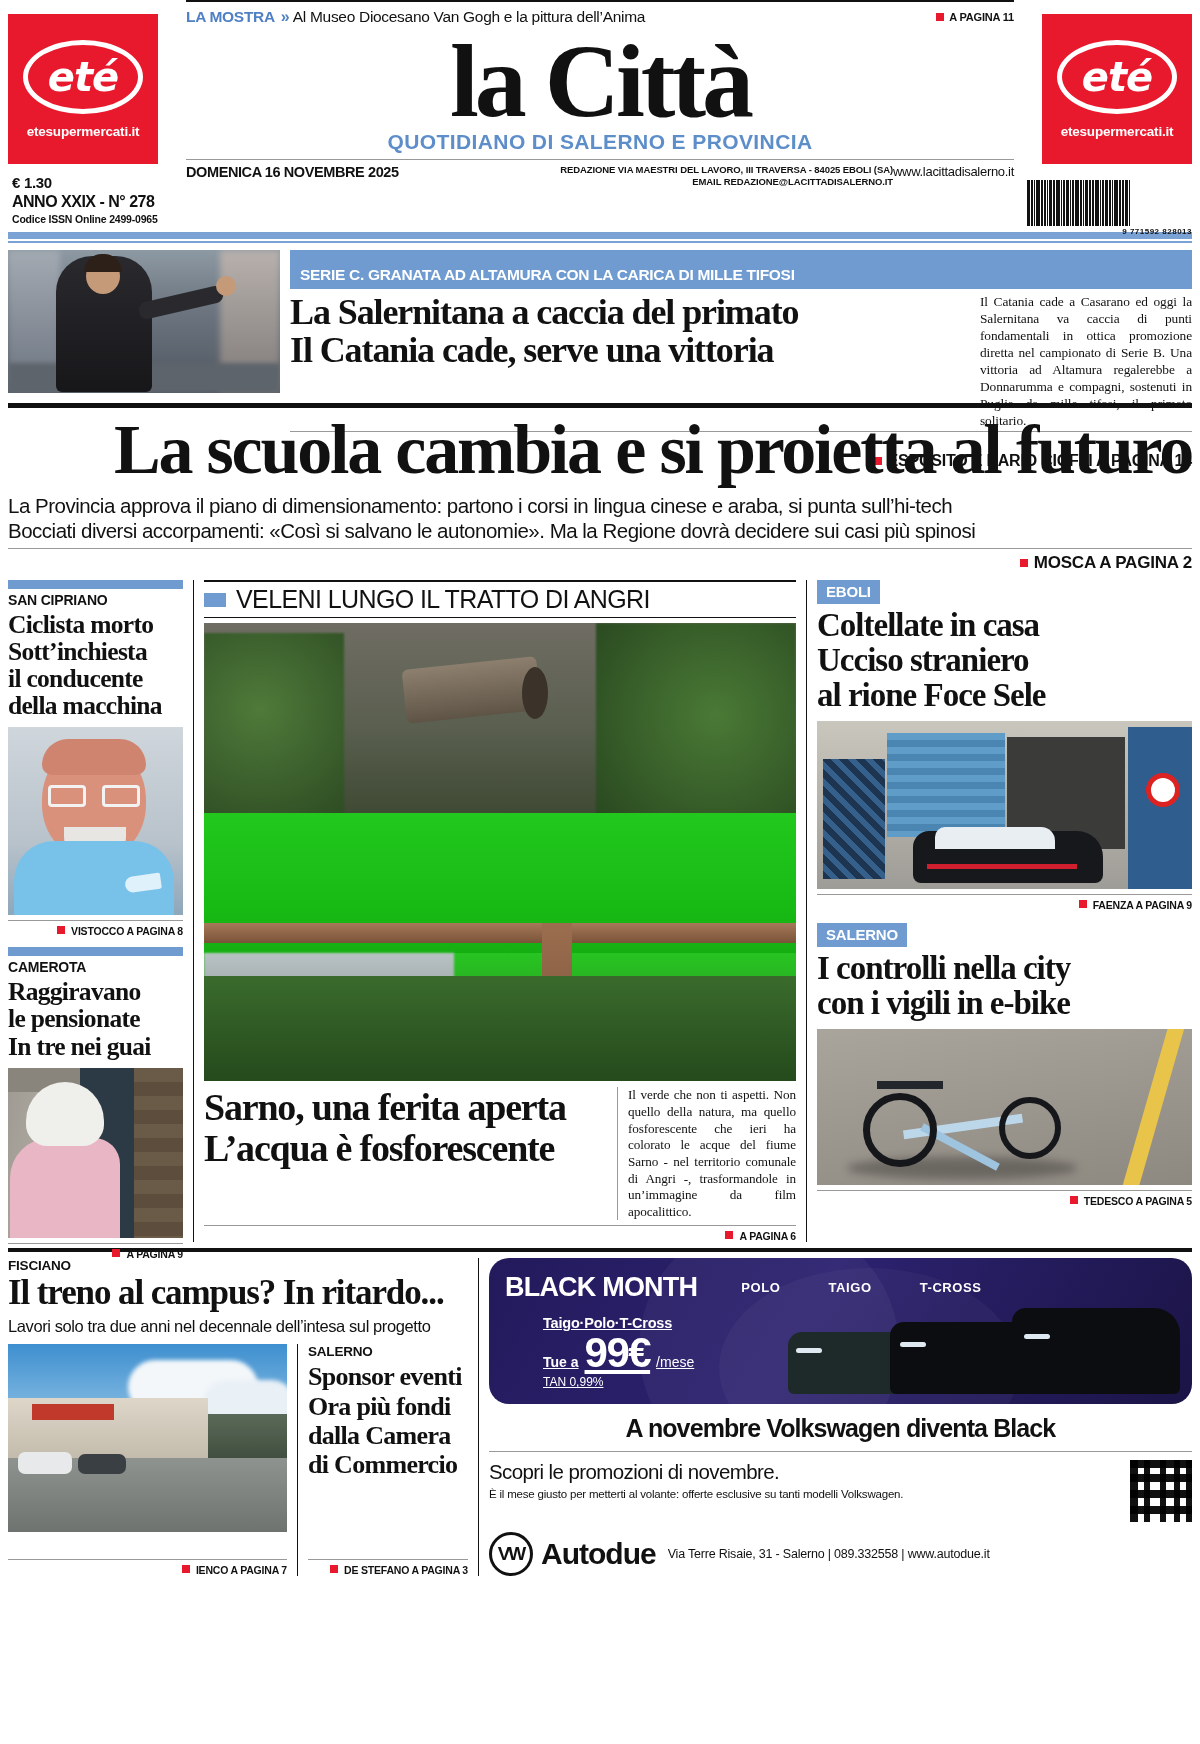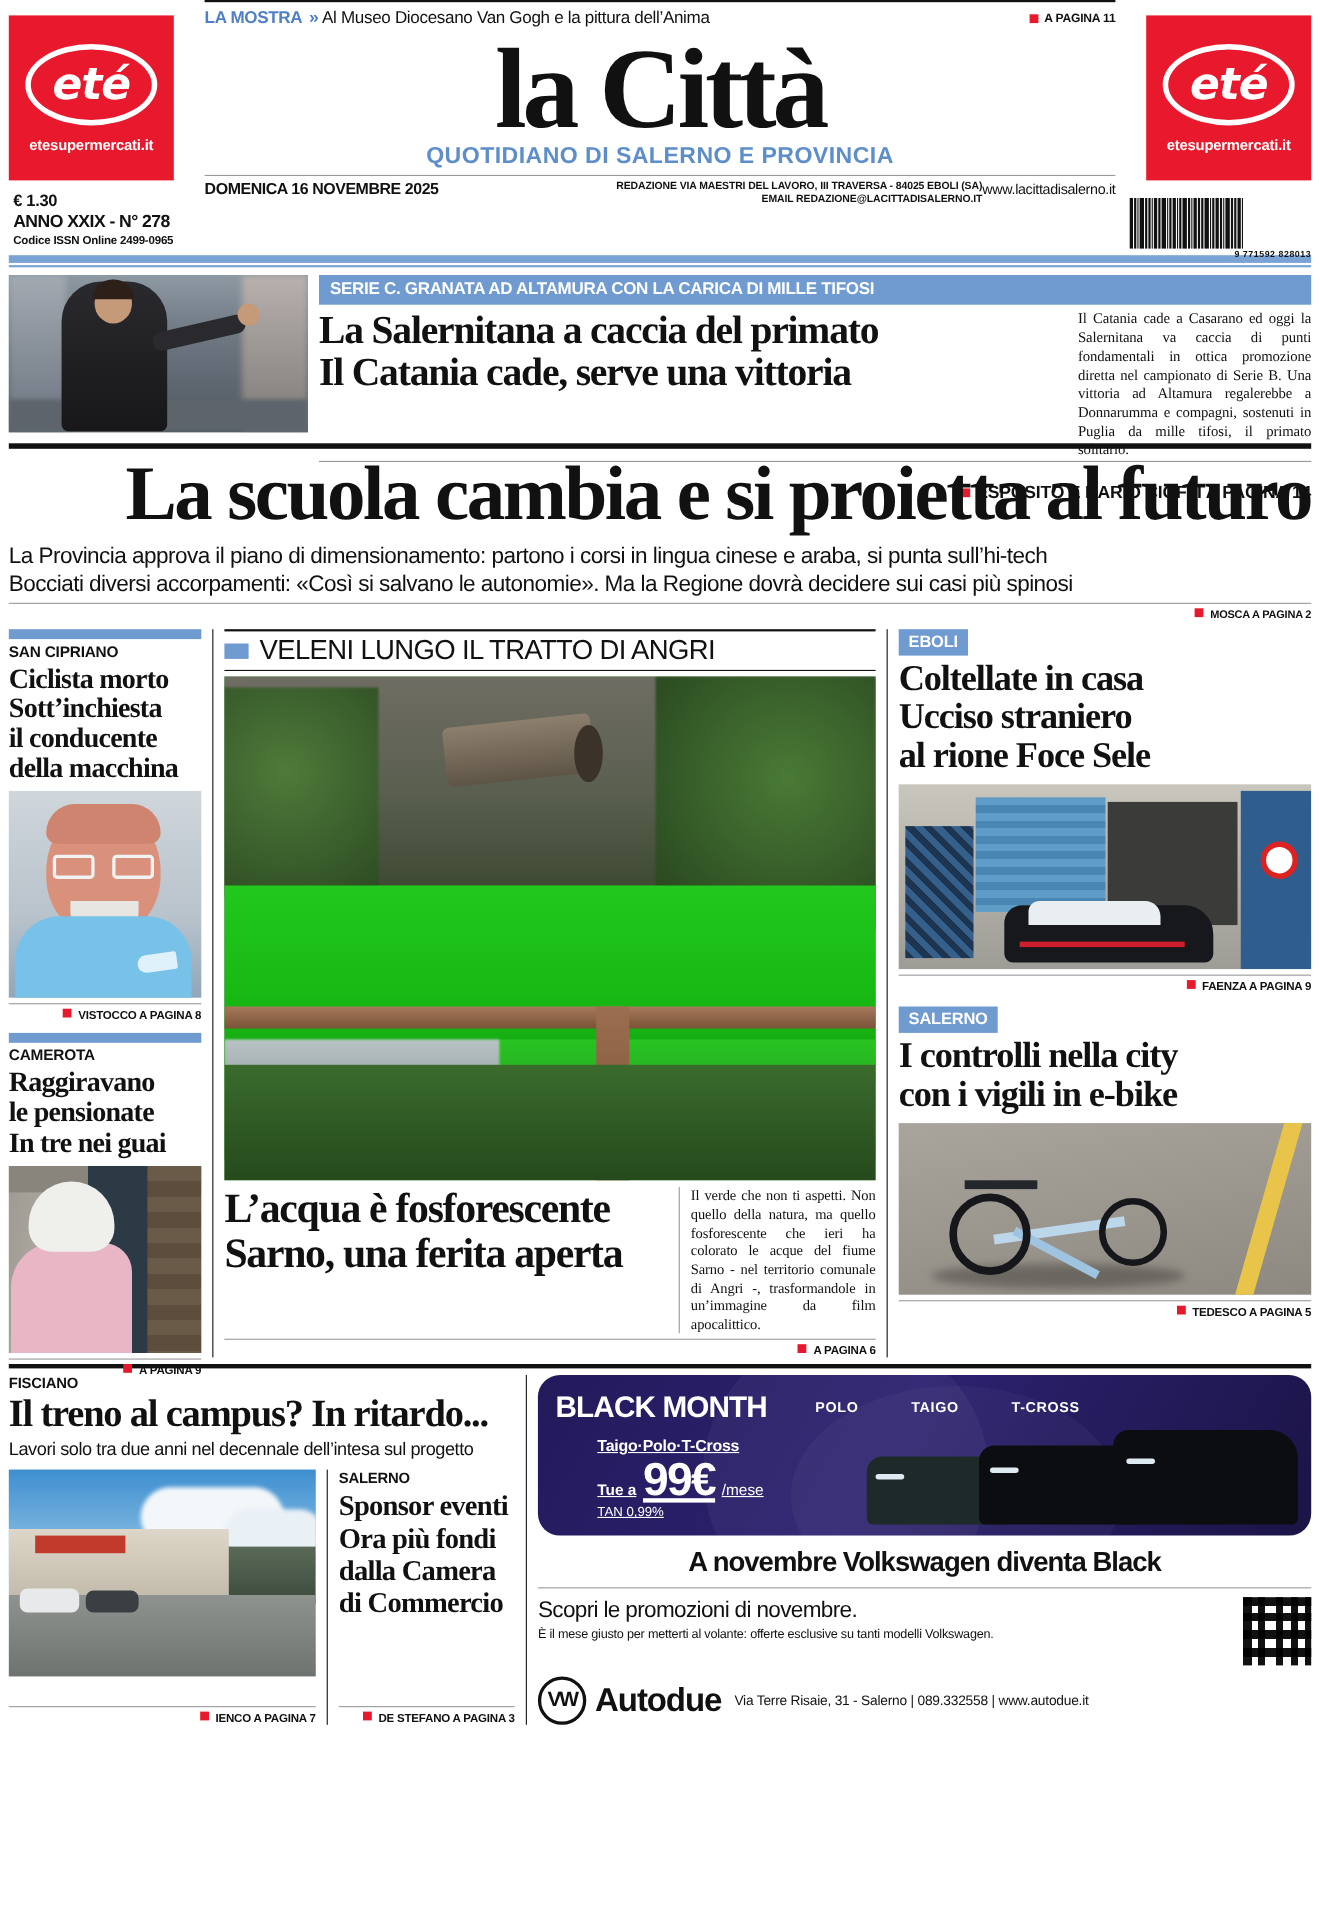--- a/index.html
+++ b/index.html
@@ -88,21 +88,21 @@
   .sp-blur1 { position: absolute; left: 0; top: 0; width: 52px; height: 143px;
               background: linear-gradient(180deg,#a3aab2,#6c7480); filter: blur(3px); }
   .sp-blur2 { position: absolute; right: 0; top: 0; width: 60px; height: 143px;
               background: linear-gradient(180deg,#b8b1ad,#7e7a78); filter: blur(3px); }
   .sp-ground { position: absolute; left: 0; bottom: 0; width: 100%; height: 30px;
                background: #5d646b; filter: blur(2px); }
 
   .sport-body { flex: 1; padding-left: 10px; display: flex; flex-direction: column; }
   .sport-kicker {
     background: #6f9bd1; color: #fff; font-weight: 800; font-size: 15.5px;
-    letter-spacing: -0.3px; padding: 4px 10px 5px 10px;
+    letter-spacing: -0.3px; padding: 16px 10px 5px 10px;
   }
   .sport-main { display: flex; flex: 1; padding-top: 4px; }
   .sport-heads { flex: 1; padding-right: 12px; }
   .sport-h {
     font-family: "Liberation Serif", serif; font-weight: 700;
     font-size: 36px; line-height: 1.06; letter-spacing: -1.1px;
   }
   .sport-summary {
     flex: 0 0 212px; font-family: "Liberation Serif", serif; font-size: 13.4px;
     line-height: 1.27; text-align: justify; letter-spacing: -0.1px;
@@ -114,21 +114,21 @@
   .black-rule { height: 5px; background: #111; margin-top: 8px; }
 
   
   .lead { padding-top: 8px; }
   .lead-h {
     font-family: "Liberation Serif", serif; font-weight: 700;
     font-size: 70px; line-height: 0.98; letter-spacing: -2.2px; text-align: right;
   }
   .lead-sub { font-size: 20.5px; line-height: 1.24; letter-spacing: -0.5px; margin-top: 8px; }
   .lead-foot { border-top: 1.5px solid #999; margin-top: 5px; padding-top: 4px;
-               text-align: right; font-size: 10px; font-weight: 600; letter-spacing: -0.2px; }
+               text-align: right; font-size: 17px; font-weight: 600; letter-spacing: -0.2px; }
   .lead-foot .sq { margin-right: 6px; vertical-align: 1px; }
 
   
   .mid { display: flex; margin-top: 7px; height: 662px; }
   .col-left { flex: 0 0 175px; display: flex; flex-direction: column; }
   .col-center { flex: 1; padding: 0 10px; border-left: 1.5px solid #111; border-right: 1.5px solid #111;
                 margin: 0 10px; display: flex; flex-direction: column; }
   .col-right { flex: 0 0 375px; display: flex; flex-direction: column; }
 
   .topbar-blue { height: 9px; background: #6f9bd1; width: 100%; }
@@ -496,22 +496,22 @@
           <div class="g-pipe-end"></div>
         <div class="g-water"></div>
           <div class="g-water2"></div>
         <div class="g-gravel"></div>
           <div class="g-rail"></div>
           <div class="g-post"></div>
         <div class="g-grassbot"></div>
       </div>
       <div class="center-bottom">
         <div class="center-heads">
+          <div class="center-h">Sarno, una ferita aperta</div>
           <div class="center-h">L’acqua è fosforescente</div>
-          <div class="center-h">Sarno, una ferita aperta</div>
         </div>
         <div class="center-cap">Il verde che non ti aspetti. Non quello della natura, ma quello fosforescente che ieri ha colorato le acque del fiume Sarno - nel territorio comunale di Angri -, trasformandole in un’immagine da film apocalittico.</div>
       </div>
       <div class="ref-line">
         <span class="sq"></span><span>A PAGINA 6</span>
       </div>
     </div>
 
     <div class="col-right">
       <div>

